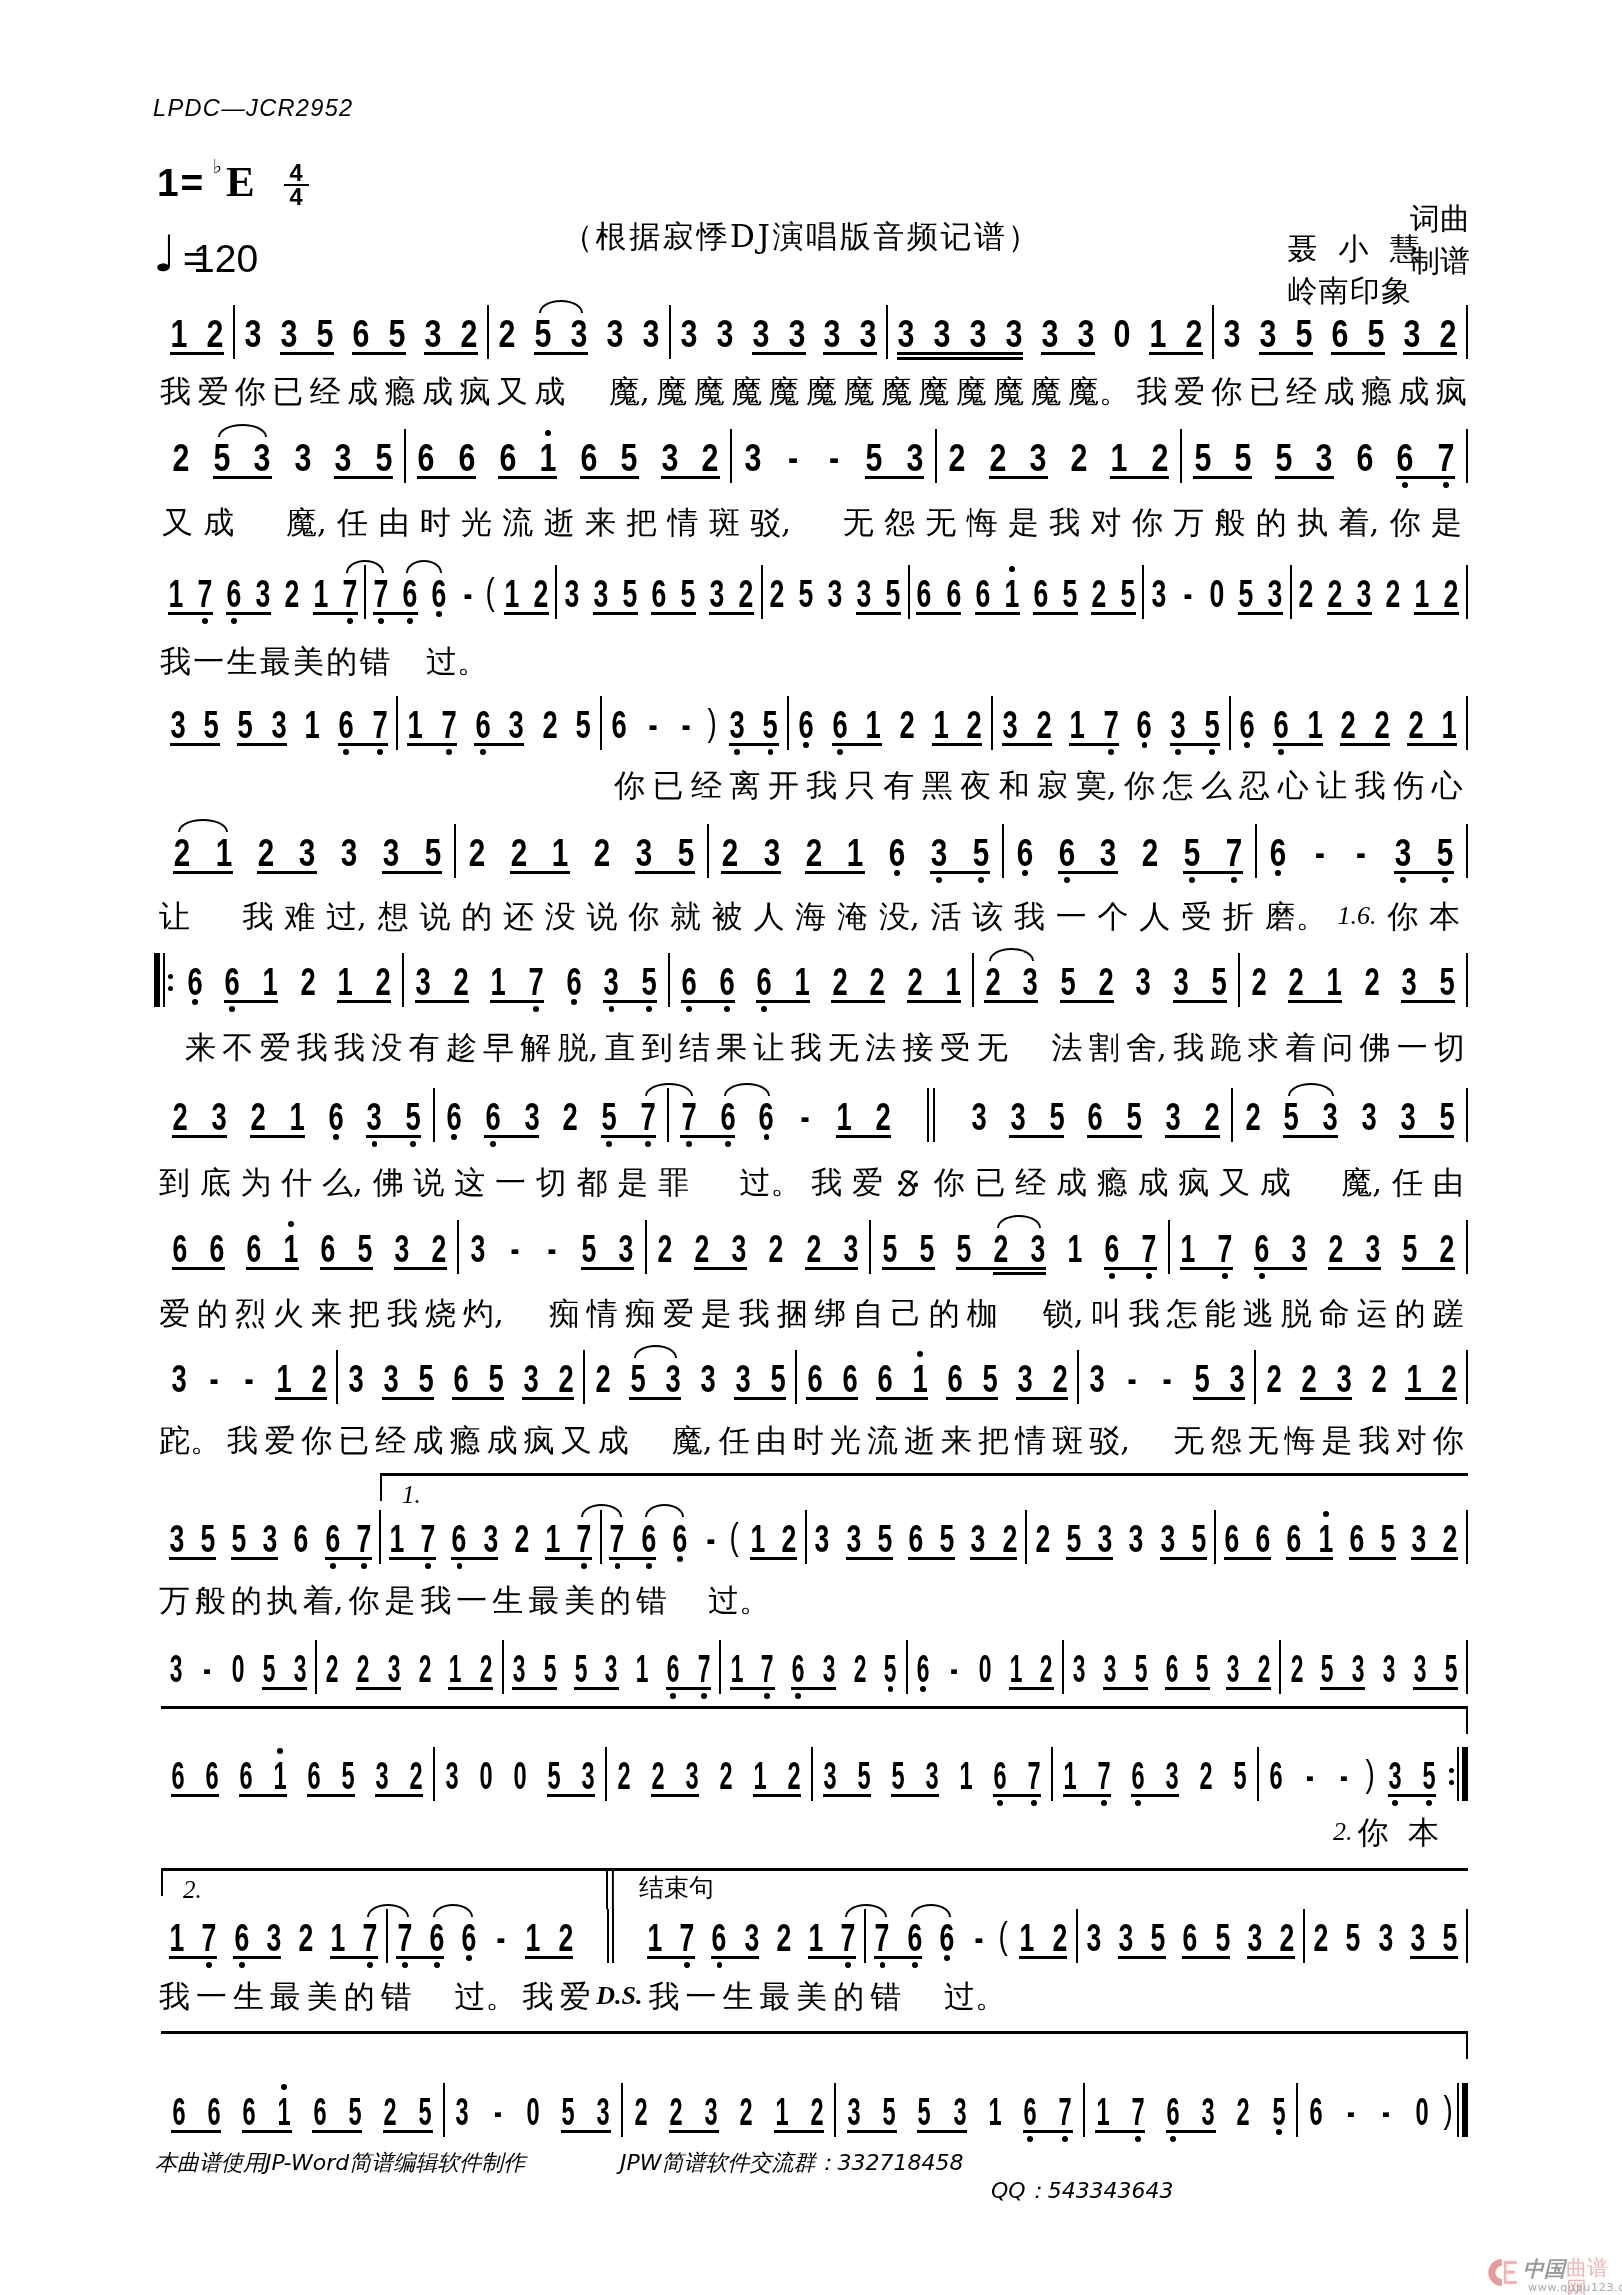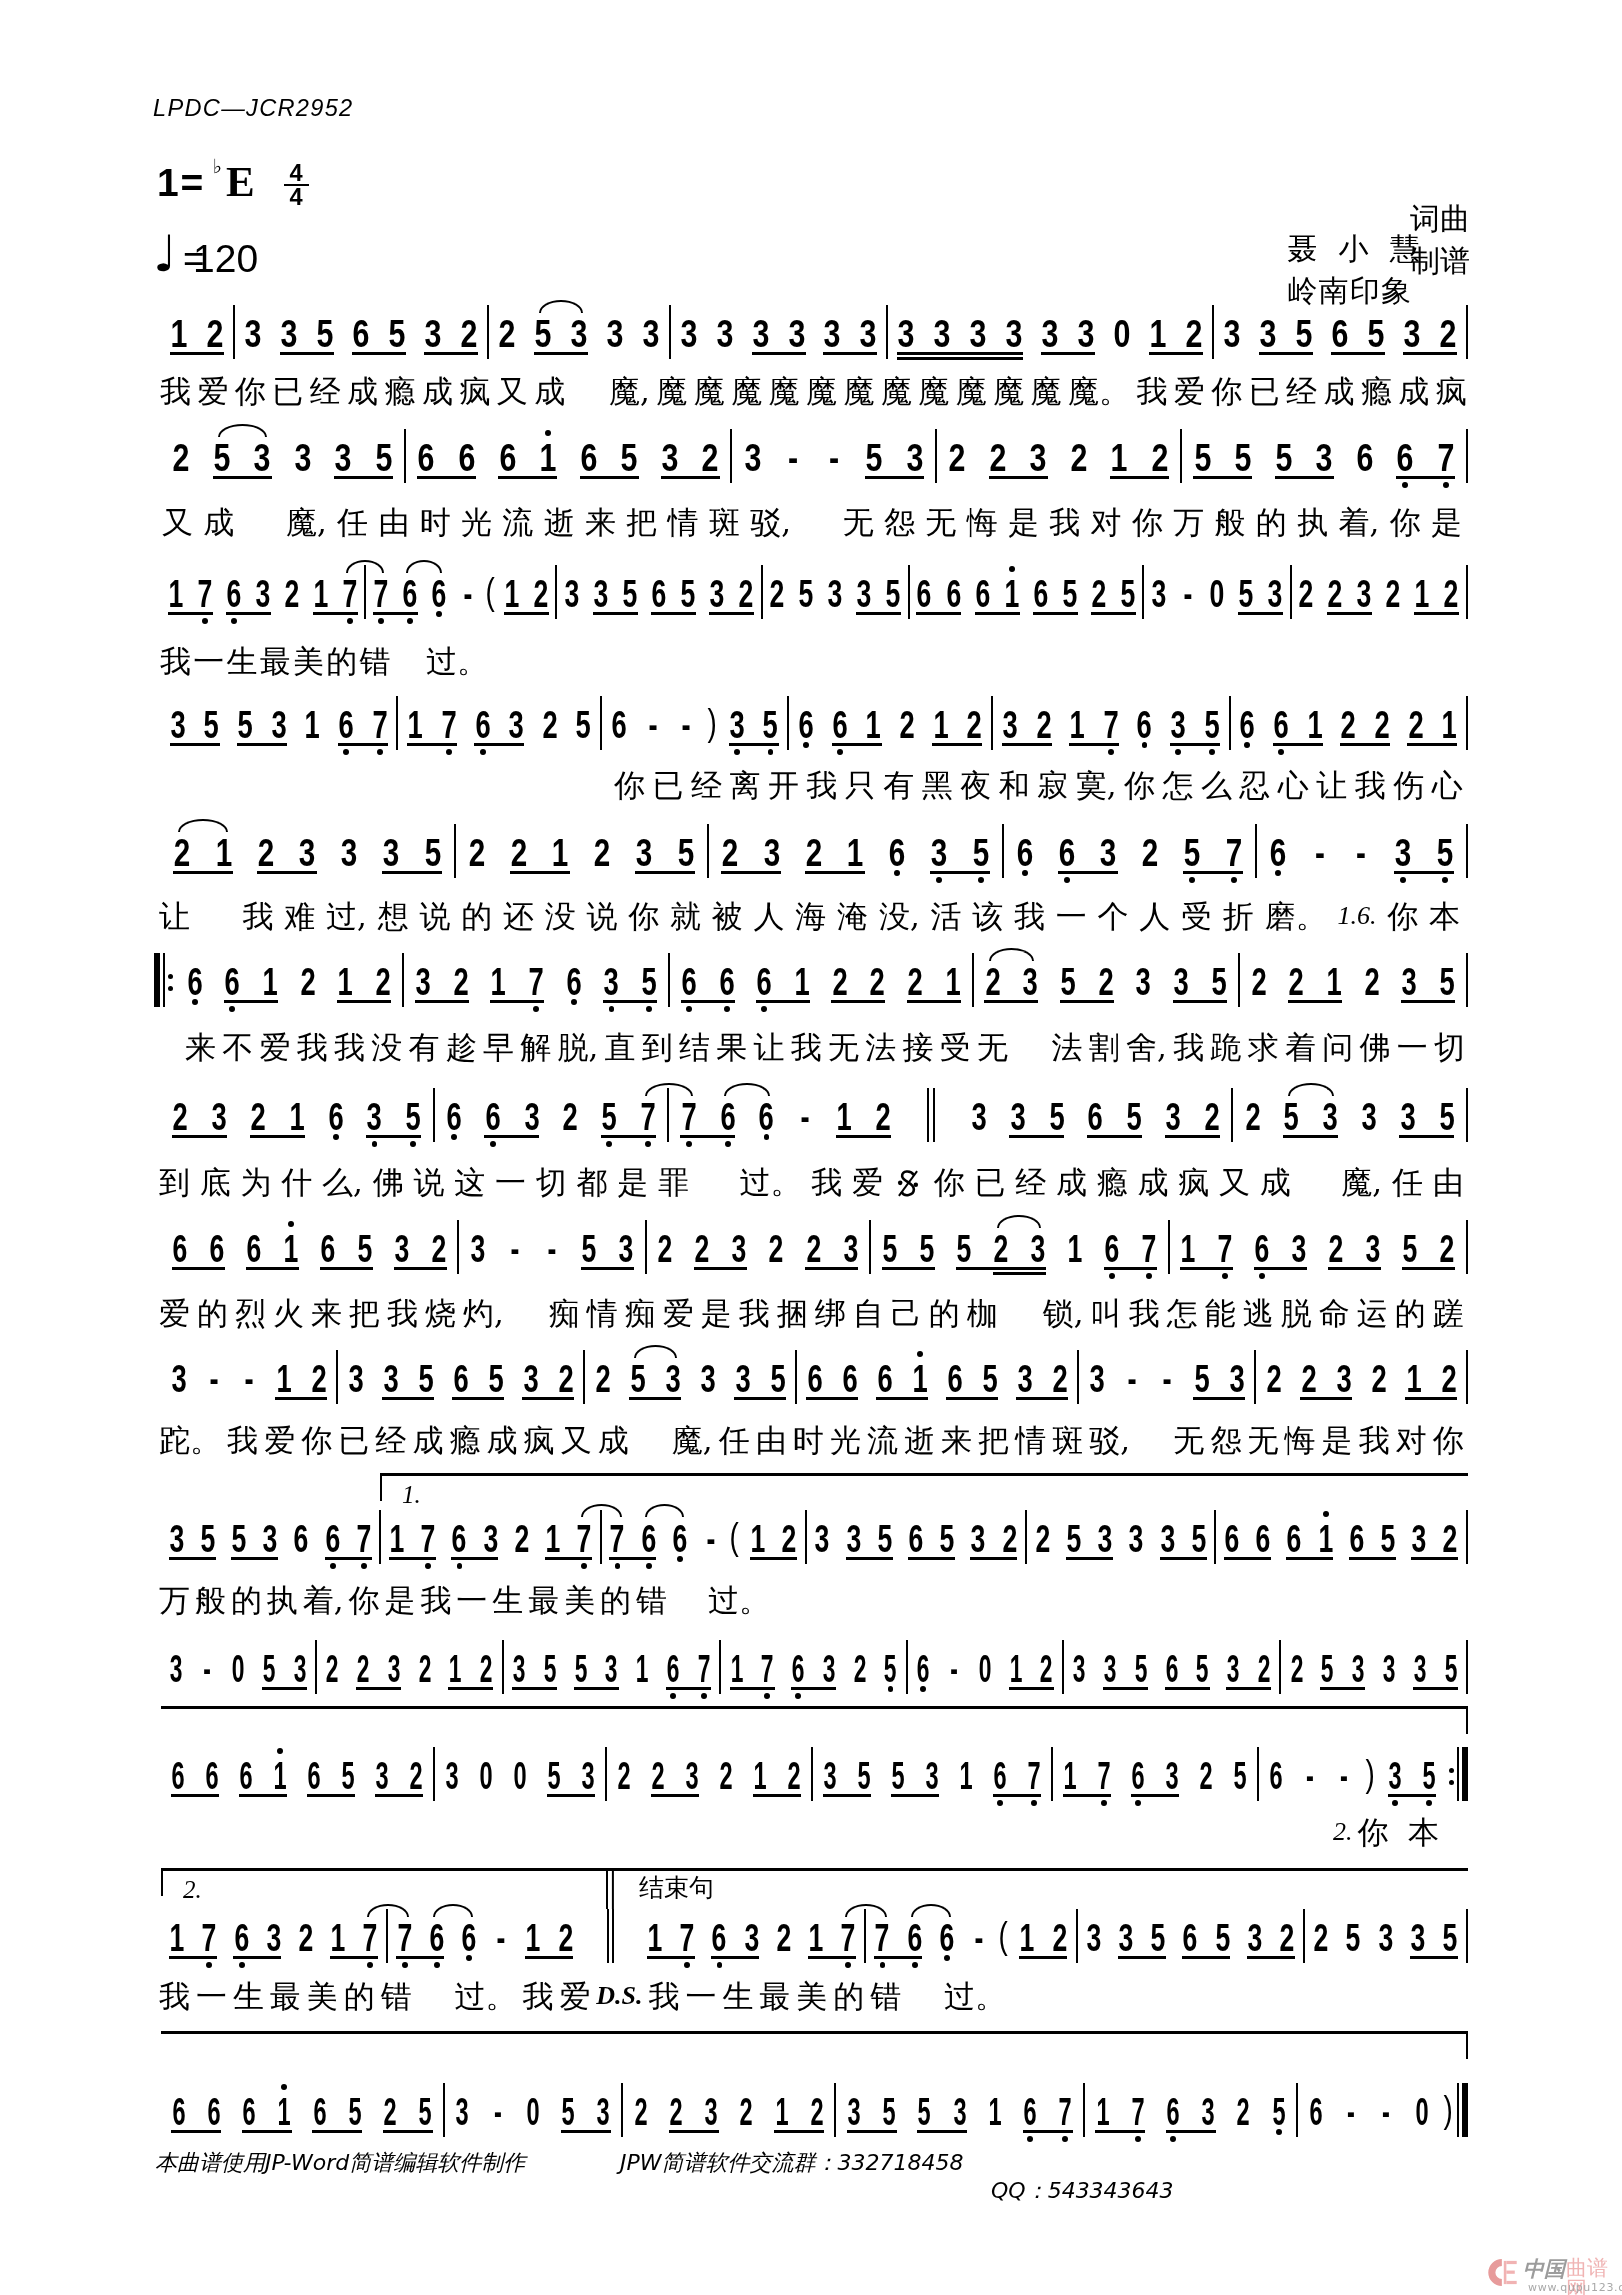--- a/index.html
+++ b/index.html
@@ -109,20 +109,21 @@
     <span class="k-eq">=</span>
     <span class="k-acc">♭</span>
     <span class="k-note">E</span>
   </div>
   <div class="timesig">
     <span class="ts-num">4</span>
     <span class="ts-bar"></span>
     <span class="ts-den">4</span>
   </div>
 
+  <div class="subtitle">（根据寂悸DJ演唱版音频记谱）</div>
 
   <div class="credit c1">
     <span class="cn">聂 小 慧</span>
     <span class="cr">词曲</span>
   </div>
   <div class="credit c2">
     <span class="cn">岭南印象</span>
     <span class="cr">制谱</span>
   </div>
 

